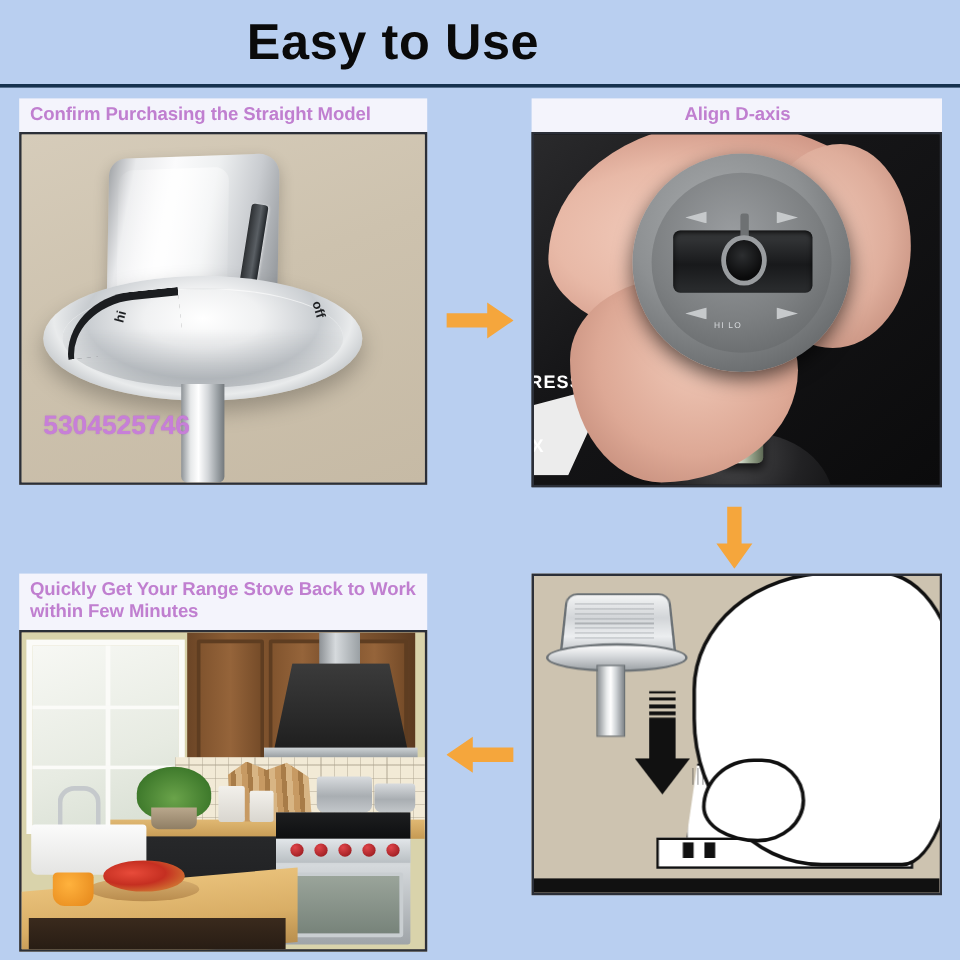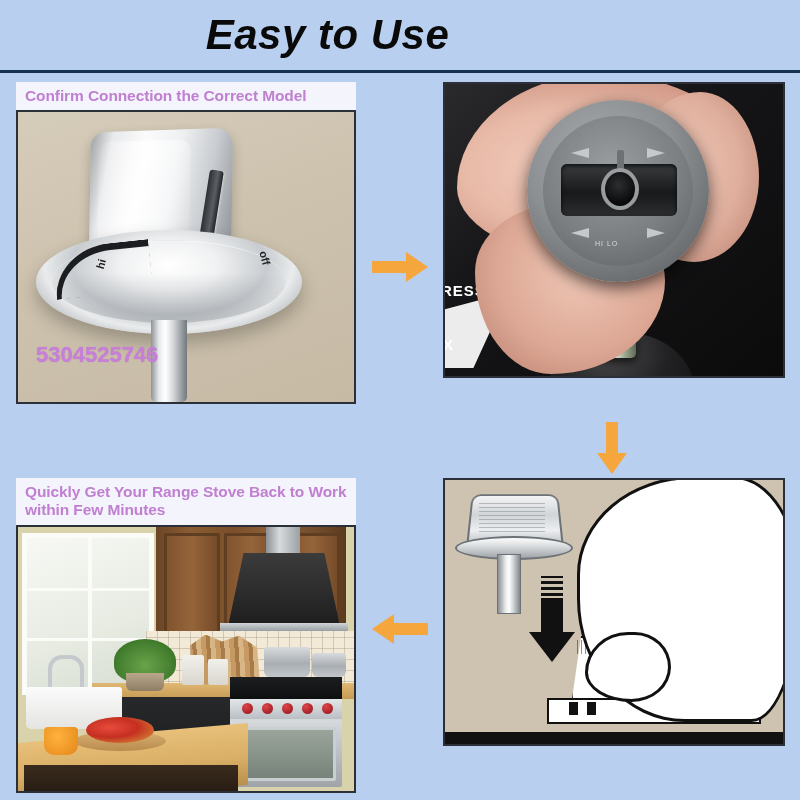--- a/index.html
+++ b/index.html
@@ -23,21 +23,20 @@
     width: 655px;
     height: 70px;
     display: flex;
     align-items: center;
     justify-content: center;
     color: #0a0a0a;
     font-size: 42px;
     font-weight: bold;
     letter-spacing: 0.5px;
     font-family: "Liberation Sans", sans-serif;
-    font-style: italic;
   }
   #title-divider {
     position: absolute;
     top: 70px;
     left: 0;
     width: 800px;
     height: 3px;
     background: #16324f;
   }
 
@@ -424,21 +423,21 @@
 
   
 </style>
 </head>
 <body>
 
 <div id="page-title">Easy to Use</div>
 <div id="title-divider"></div>
 
 <div class="panel" id="panel-1">
-  <div class="panel-header">Confirm Connection the Correct Model</div>
+  <div class="panel-header">Confirm Purchasing the Straight Model</div>
   <div class="panel-photo">
     <div class="knob-scene">
       <div class="knob-body"></div>
       <div class="knob-pointer"></div>
       <div class="knob-skirt"></div>
       <div class="knob-skirt-ring"></div>
       <div class="knob-arc"></div>
       <div class="knob-mark hi">hi</div>
       <div class="knob-mark off">off</div>
       <div class="knob-stem"></div>
@@ -447,20 +446,21 @@
   </div>
 </div>
 
 <div class="arrow" id="arrow-right">
   <svg width="56" height="34" viewBox="0 0 56 34">
     <polygon points="0,11 34,11 34,2 56,17 34,32 34,23 0,23" fill="#f5a63c"></polygon>
   </svg>
 </div>
 
 <div class="panel" id="panel-2">
+  <div class="panel-header center">Align D-axis</div>
   <div class="panel-photo">
     <div class="p2-scene">
       <div class="p2-hand"></div>
       <div class="p2-hand-right"></div>
       <div class="p2-wedge"></div>
       <div class="p2-label press">RESS</div>
       <div class="p2-label x">X</div>
       <div class="stem-base"></div>
       <div class="stem-metal"></div>
       <div class="p2-hand-lower"></div>

